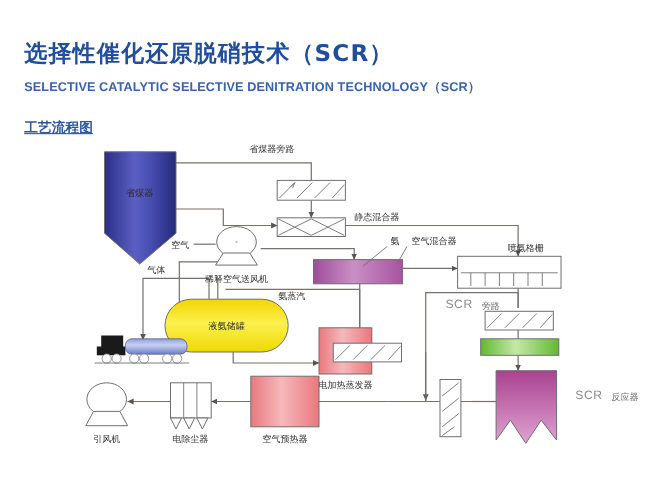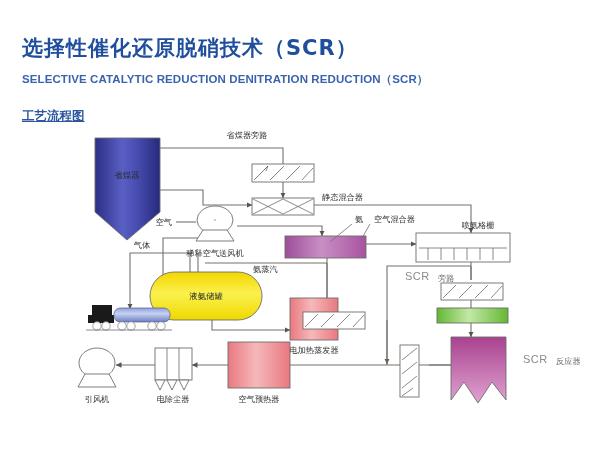--- a/index.html
+++ b/index.html
@@ -50,21 +50,21 @@
   .pipe{stroke:#77706c;stroke-width:1.1;fill:none;}
   .thin{stroke:#6d6d6d;stroke-width:0.8;fill:none;}
   .boxline{stroke:#6d6d6d;stroke-width:0.9;}
 </style>
 </head>
 <body>
 
 <div id="slide">
 
   <div class="title-zh">选择性催化还原脱硝技术（SCR）</div>
-  <div class="title-en">SELECTIVE CATALYTIC REDUCTION DENITRATION REDUCTION（SCR）</div>
+  <div class="title-en">SELECTIVE CATALYTIC SELECTIVE DENITRATION TECHNOLOGY（SCR）</div>
   <div class="section-zh">工艺流程图</div>
 
   <svg viewBox="0 0 600 330">
     <defs>
       <linearGradient id="gEco" x1="0" y1="0" x2="1" y2="0">
         <stop offset="0%" stop-color="#2b2f86"></stop>
         <stop offset="42%" stop-color="#5a5fc4"></stop>
         <stop offset="62%" stop-color="#4a4fb4"></stop>
         <stop offset="100%" stop-color="#262a7c"></stop>
       </linearGradient>

